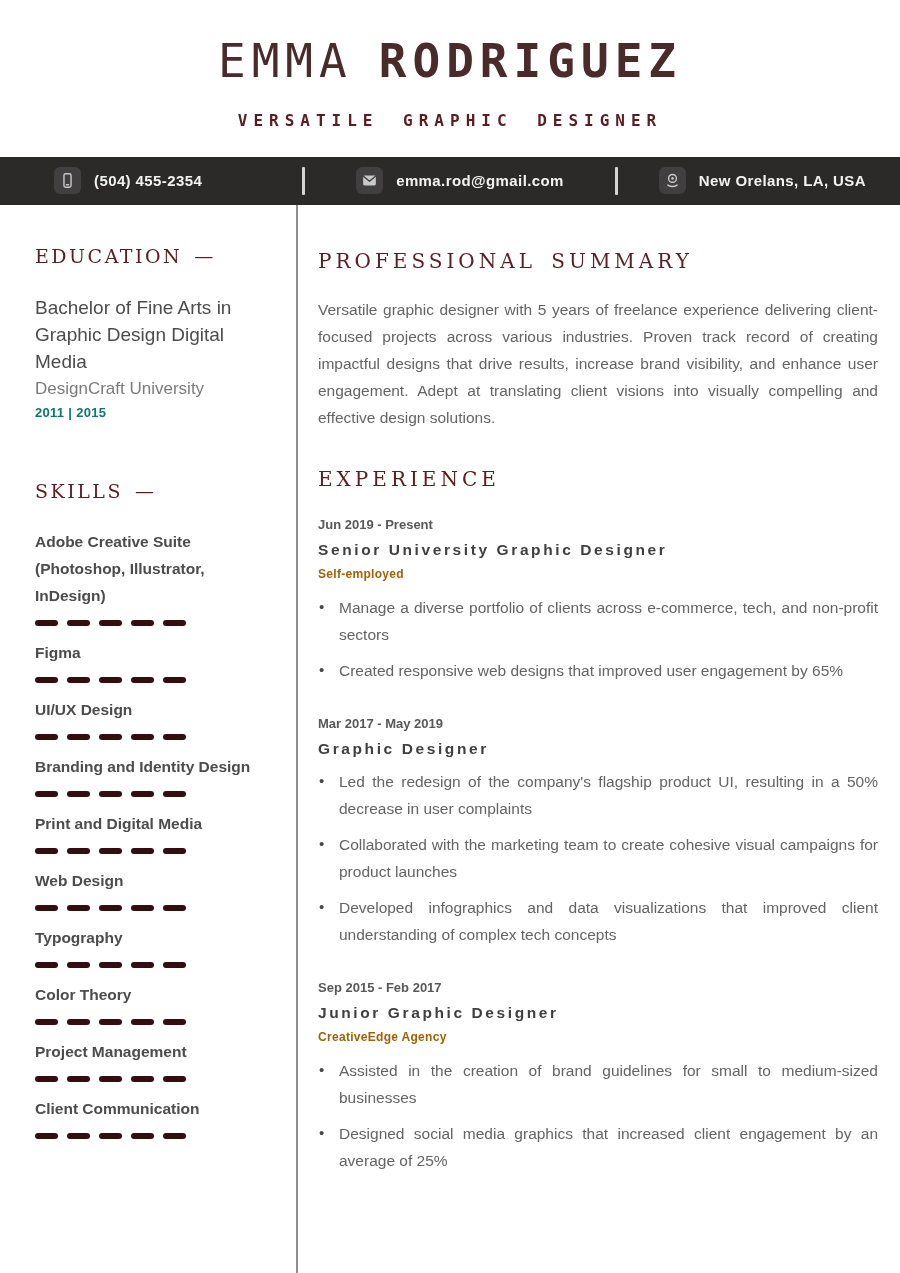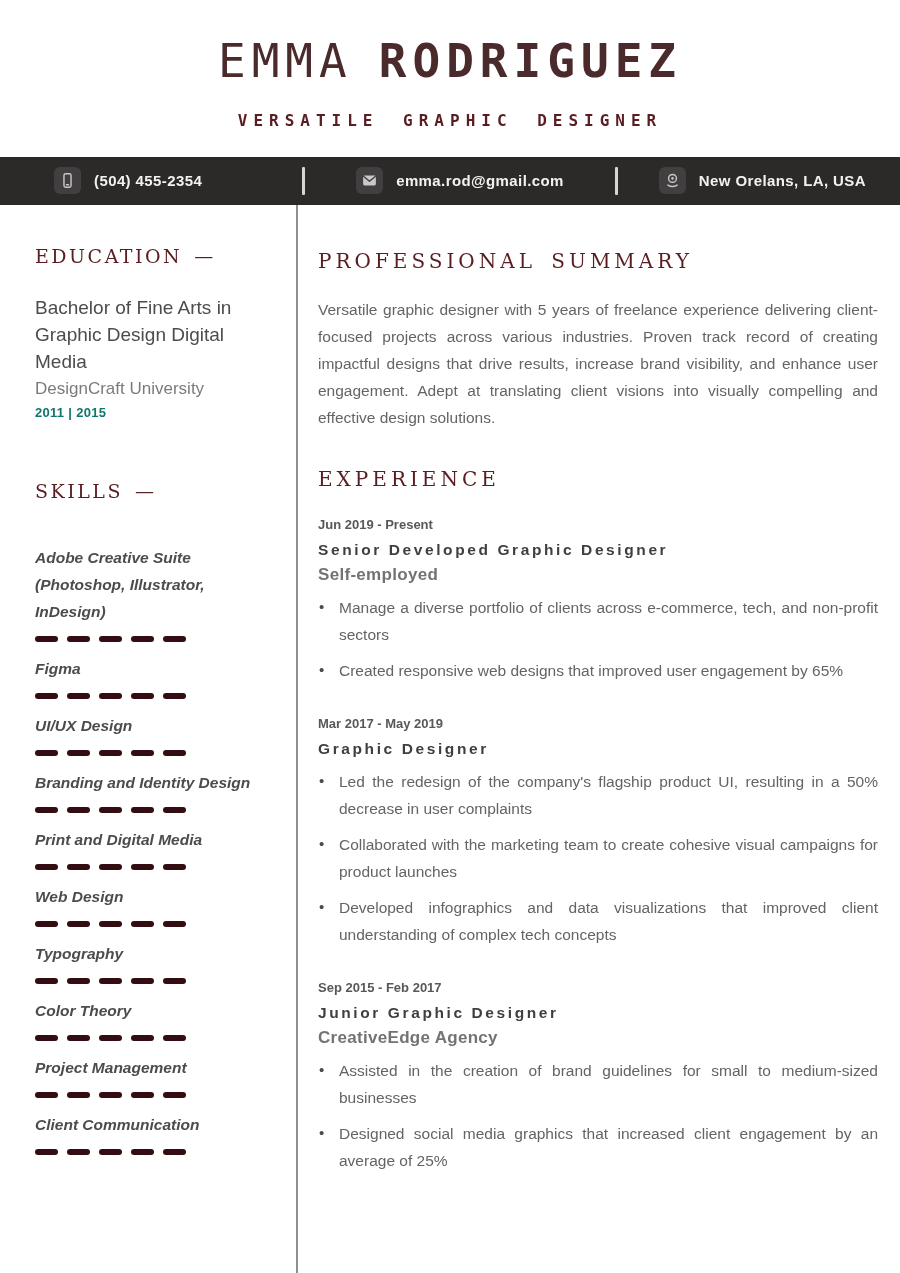--- a/index.html
+++ b/index.html
@@ -55,38 +55,38 @@
   .title-dash{margin-left:12px;letter-spacing:0;}
 
   
   .edu-degree{margin-top:27px;max-width:238px;font-weight:400;color:var(--text-bold);
               font-size:19px;line-height:27px;}
   .edu-school{color:var(--text-light);font-size:17px;line-height:27px;}
   .edu-years{font-weight:700;color:#0f766e;font-size:13px;line-height:22px;letter-spacing:.3px;}
 
   
   .skills-section{margin-top:56px;}
-  .skills{list-style:none;margin-top:42px;font-style:italic;}
+  .skills{list-style:none;margin-top:26px;}
   .skill{margin-bottom:13px;}
   .skill-name{font-weight:700;color:var(--text-bold);font-size:15.5px;line-height:27px;
               max-width:238px;}
   .skill-dashes{display:flex;gap:9px;margin-top:11px;}
   .skill-dashes i{display:block;width:23px;height:6px;border-radius:3.5px;background:var(--dash-color);}
 
   
   .summary-text{margin-top:23px;color:var(--text);font-size:15.5px;line-height:27px;
                 text-align:justify;}
 
   
   .experience-section{margin-top:36px;}
   .job{margin-top:30px;}
   .job:first-of-type{margin-top:24px;}
   .job-dates{font-weight:700;color:#585858;font-size:13px;line-height:19px;margin-bottom:3px;}
   .job-title{font-weight:700;color:#3f3f3f;font-size:15.5px;letter-spacing:2.6px;line-height:25px;}
-  .job-company{font-weight:700;color:#737373;font-size:17px;line-height:25px;letter-spacing:.3px;}
+  .job-company{font-weight:700;color:#a16207;font-size:12px;line-height:25px;letter-spacing:.3px;}
   .job-bullets{list-style:none;margin-top:7px;}
   .bullet{position:relative;padding-left:21px;margin-bottom:9px;color:var(--text);
           font-size:15.5px;line-height:27px;text-align:justify;}
   .bullet::before{content:"•";position:absolute;left:1px;top:-1px;color:#4a4a4a;font-size:15px;}
 </style>
 </head>
 <body>
 
 <div class="page">
 
@@ -260,21 +260,21 @@
       <section class="summary-section">
         <h2 class="sec-title">PROFESSIONAL SUMMARY</h2>
         <p class="summary-text">Versatile graphic designer with 5 years of freelance experience delivering client-focused projects across various industries. Proven track record of creating impactful designs that drive results, increase brand visibility, and enhance user engagement. Adept at translating client visions into visually compelling and effective design solutions.</p>
       </section>
 
       <section class="experience-section">
         <h2 class="sec-title">EXPERIENCE</h2>
 
           <article class="job">
             <div class="job-dates">Jun 2019 - Present</div>
-            <div class="job-title">Senior Developed Graphic Designer</div>
+            <div class="job-title">Senior University Graphic Designer</div>
             <div class="job-company">Self-employed</div>
             <ul class="job-bullets">
 
                 <li class="bullet"><span class="bullet-text">Manage a diverse portfolio of clients across e-commerce, tech, and non-profit sectors</span></li>
 
 
                 <li class="bullet"><span class="bullet-text">Created responsive web designs that improved user engagement by 65%</span></li>
               </ul>
           </article>
 

